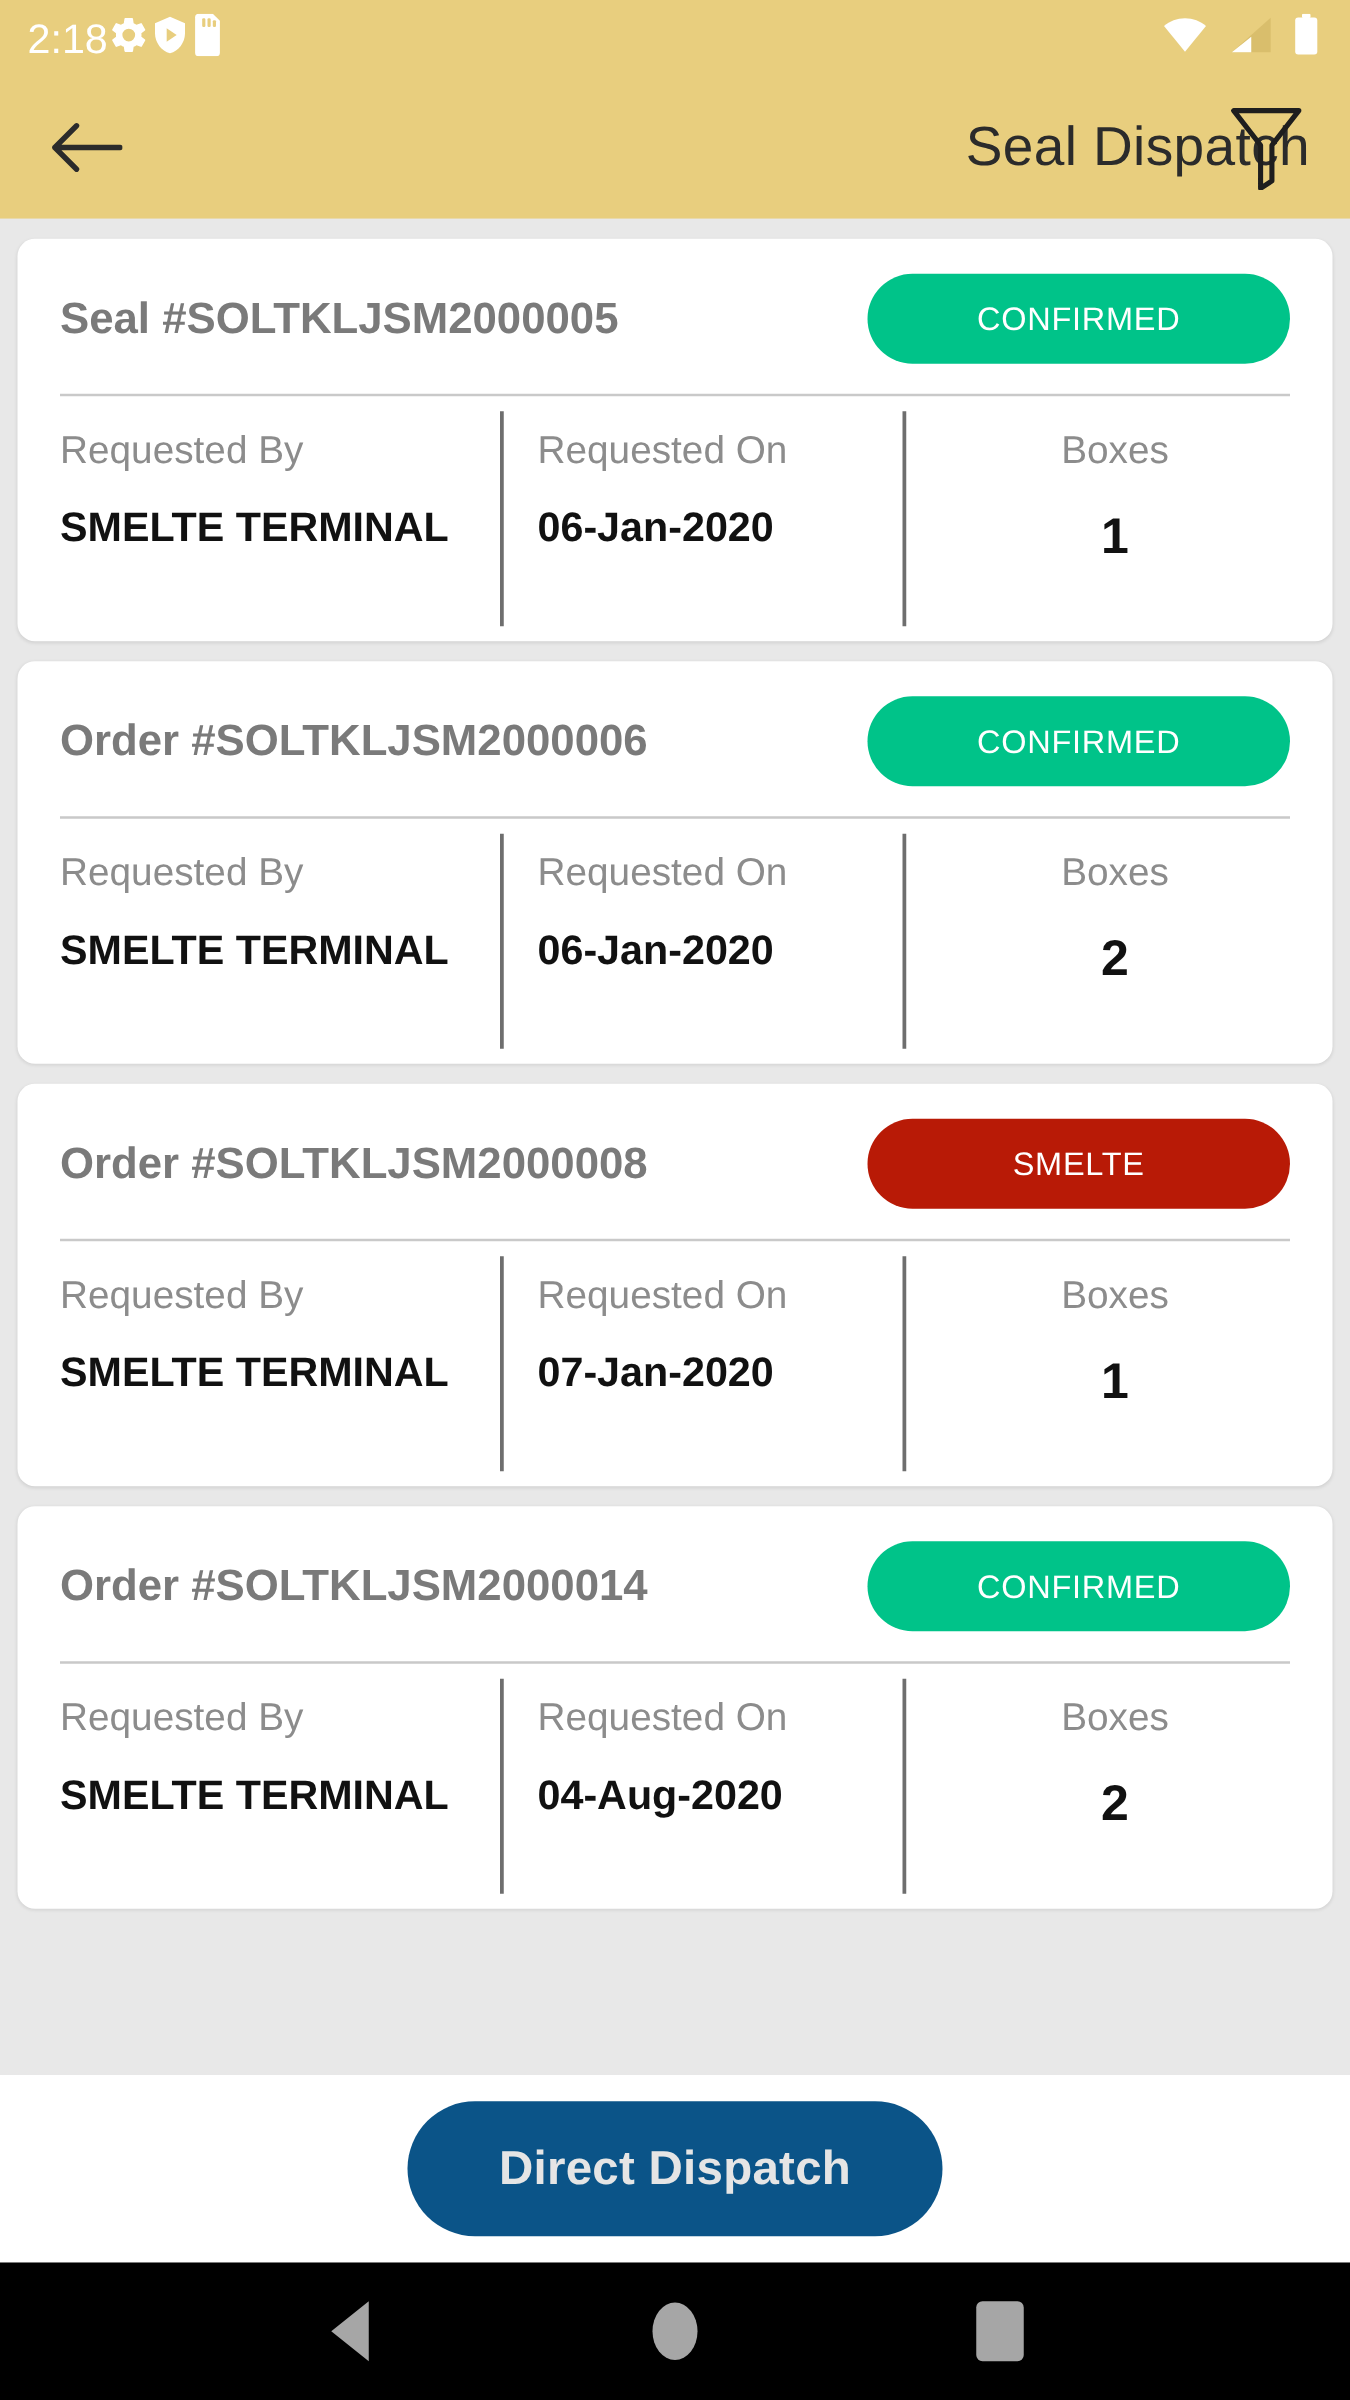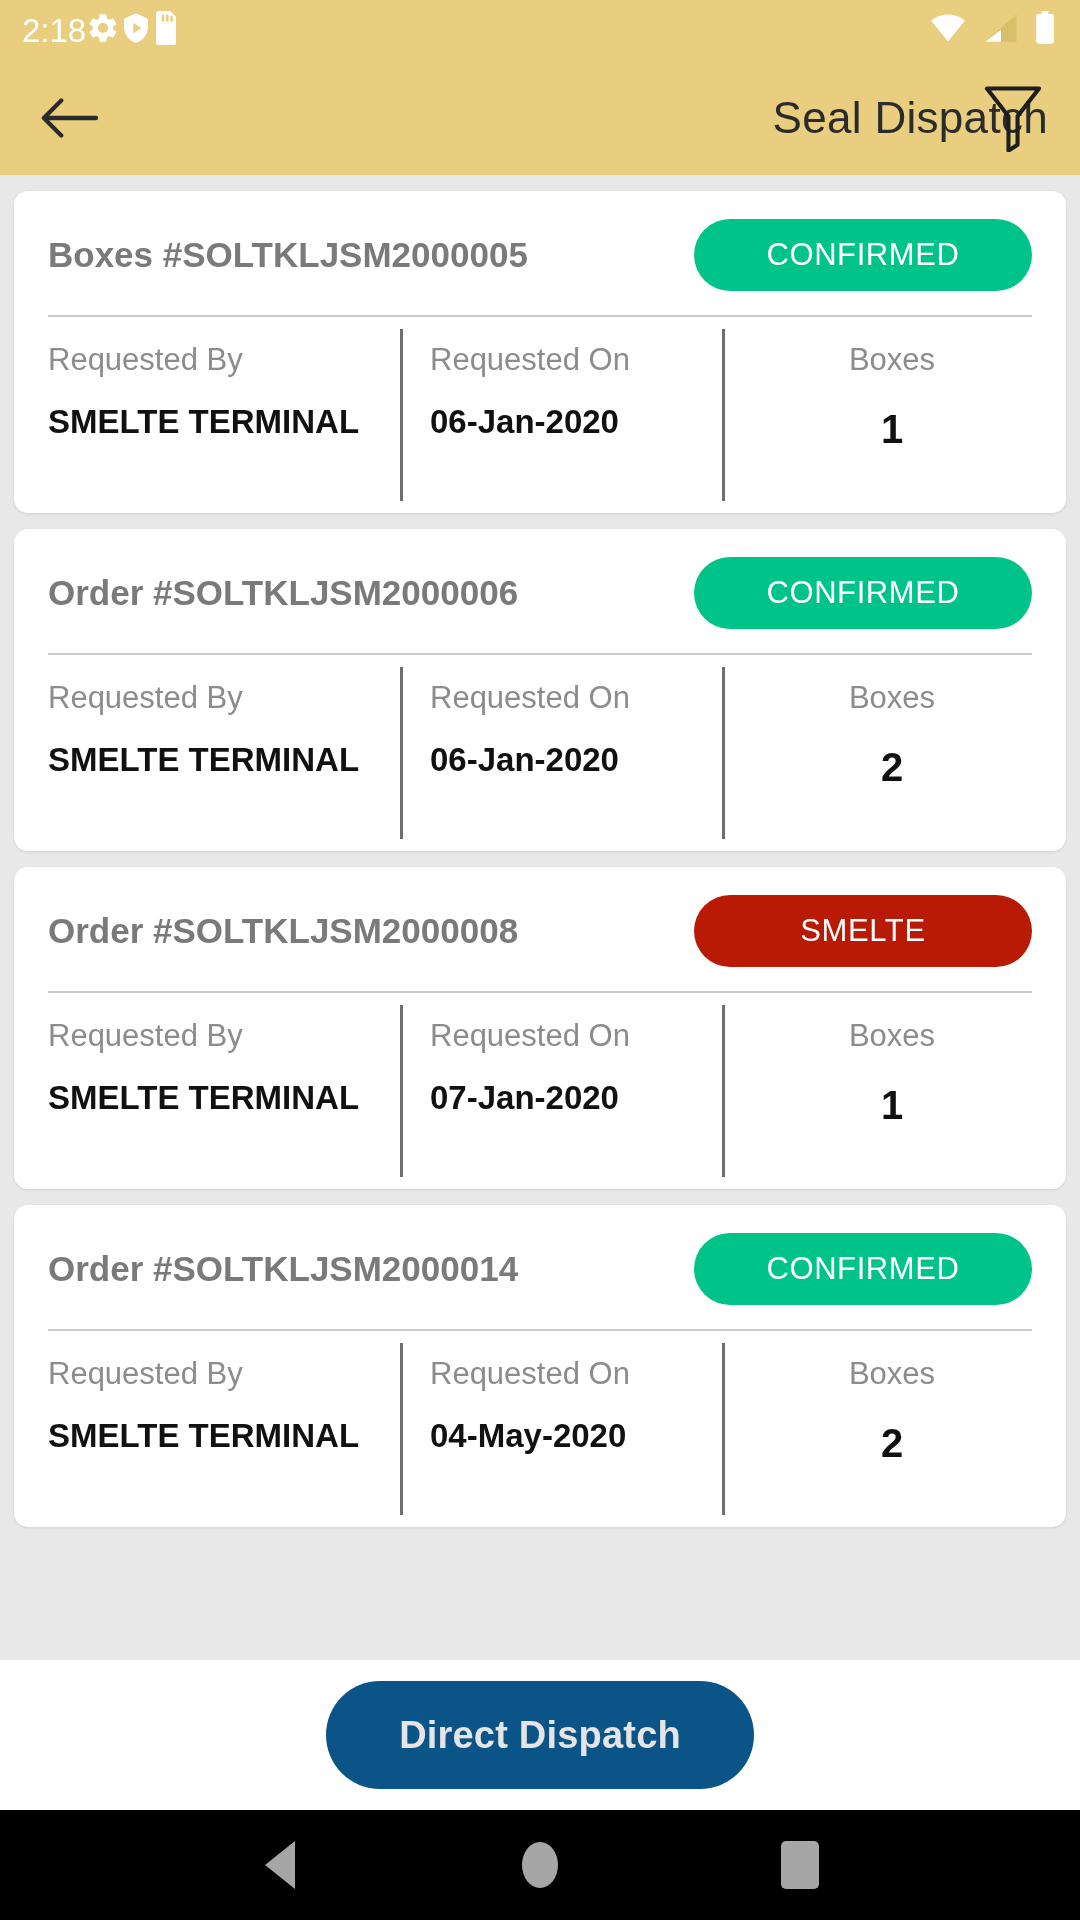--- a/index.html
+++ b/index.html
@@ -94,21 +94,21 @@
     white-space:nowrap;
   }
   .status-pill {
     min-width:338px;
     height:72px;
     border-radius:36px;
     display:flex;
     align-items:center;
     justify-content:center;
     color:#FFFFFF;
-    font-size:31px;
+    font-size:26px;
     letter-spacing:0.6px;
     cursor:pointer;
   }
   .card-divider {
     height:2px;
     background:#C9C9C9;
     margin:0 34px;
   }
   .card-body {
     display:flex;
@@ -263,21 +263,21 @@
   <div id="filter-button">
     <svg width="62" height="68" viewBox="0 0 26 30">
       <path d="M1.5 2h23L15 14.2v12.6l-4 2.6V14.2L1.5 2z" fill="none" stroke="#1E1E1E" stroke-width="1.8" stroke-linejoin="round"></path>
     </svg>
   </div>
 </div>
 
 <div id="order-list">
     <div class="order-card">
       <div class="card-header">
-        <span class="order-id">Boxes #SOLTKLJSM2000005</span>
+        <span class="order-id">Seal #SOLTKLJSM2000005</span>
         <span class="status-pill" style="background: rgb(0, 195, 137);">CONFIRMED</span>
       </div>
       <div class="card-divider"></div>
       <div class="card-body">
         <div class="col col-requested-by">
           <div class="col-label">Requested By</div>
           <div class="col-value">SMELTE TERMINAL</div>
         </div>
         <div class="col col-requested-on col-sep">
           <div class="col-label">Requested On</div>
@@ -337,21 +337,21 @@
         <span class="status-pill" style="background: rgb(0, 195, 137);">CONFIRMED</span>
       </div>
       <div class="card-divider"></div>
       <div class="card-body">
         <div class="col col-requested-by">
           <div class="col-label">Requested By</div>
           <div class="col-value">SMELTE TERMINAL</div>
         </div>
         <div class="col col-requested-on col-sep">
           <div class="col-label">Requested On</div>
-          <div class="col-value">04-May-2020</div>
+          <div class="col-value">04-Aug-2020</div>
         </div>
         <div class="col col-boxes col-sep">
           <div class="col-label">Boxes</div>
           <div class="col-value">2</div>
         </div>
       </div>
     </div>
   </div>
 
 <div id="bottom-bar">

